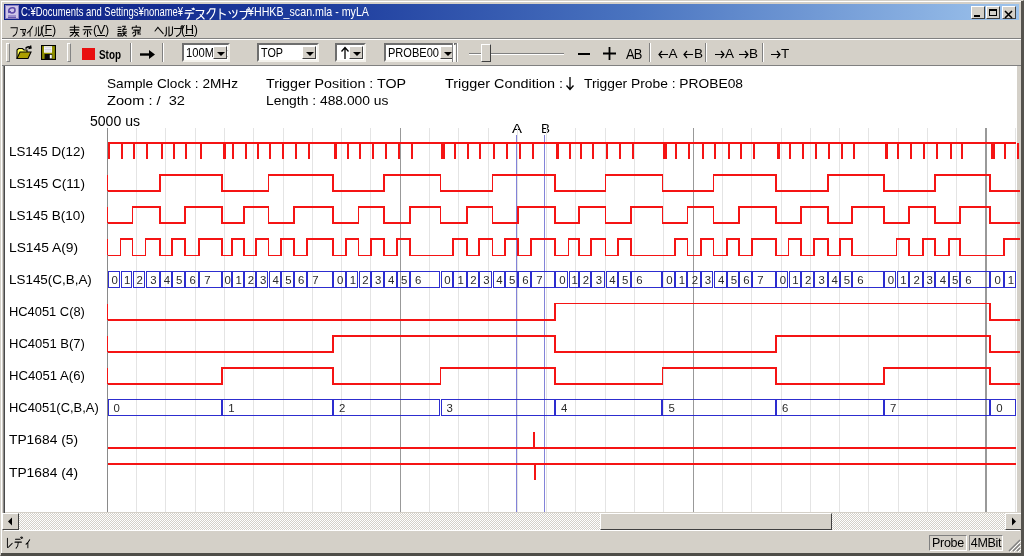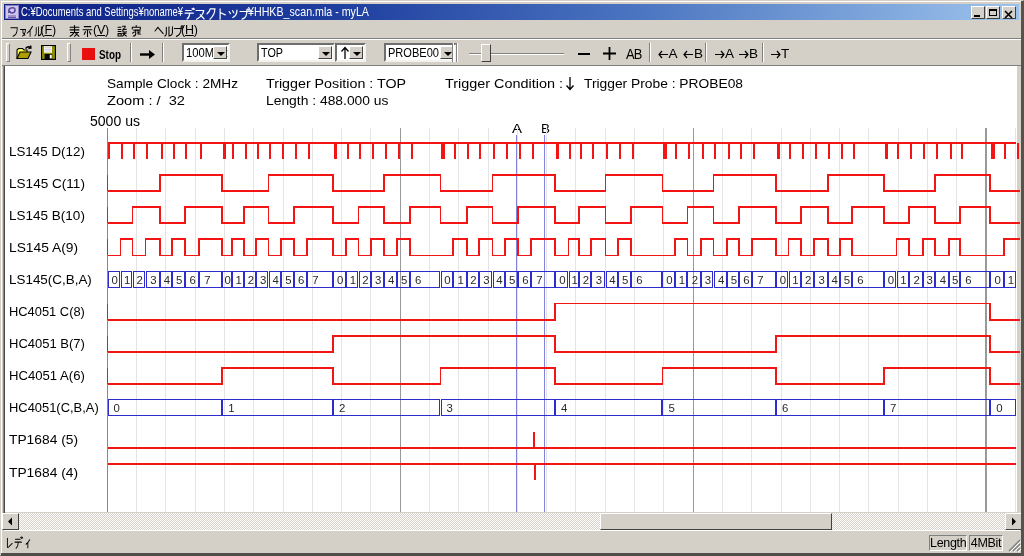--- a/index.html
+++ b/index.html
@@ -99,21 +99,21 @@
     <path d="M0,4.5 H10" stroke="#000" stroke-width="2.4"></path>
     <path d="M9,0 L15,4.5 L9,9 Z" fill="#000"></path>
   </svg>
 <div class="abs groove" style="left:162px;top:43px;height:19px"></div>
 <div class="combo" style="left:182px;width:48px">
     <svg style="position:absolute;left:2px;top:1px;overflow:visible" width="46" height="14">
       <text x="0" y="11" font-family="Liberation Sans, sans-serif" font-size="13" fill="#000" textLength="42" lengthAdjust="spacingAndGlyphs">100MHz</text>
     </svg>
     <div class="cbtn"></div>
   </div>
-<div class="combo" style="left:257px;width:78px">
+<div class="combo" style="left:257px;width:62px">
     <svg style="position:absolute;left:2px;top:1px;overflow:visible" width="26" height="14">
       <text x="0" y="11" font-family="Liberation Sans, sans-serif" font-size="13" fill="#000" textLength="22" lengthAdjust="spacingAndGlyphs">TOP</text>
     </svg>
     <div class="cbtn"></div>
   </div>
 <div class="combo" style="left:334.5px;width:31px">
     <svg style="position:absolute;left:3px;top:1px" width="10" height="14">
       <path d="M5,13 V2 M1.5,5.5 L5,1.5 L8.5,5.5" stroke="#000" stroke-width="1.3" fill="none"></path>
     </svg>
     <div class="cbtn"></div>
@@ -420,21 +420,21 @@
 <div class="abs btn3d" style="left:598px;top:0;width:232px;height:17px"></div>
 </div>
 <div class="abs" style="left:4px;top:530px;width:1016px;height:22px;background:#d4d0c8;border-top:1px solid #fff"></div>
 <svg width="26" height="14" viewBox="0 0 24.0 12" style="position:absolute;left:5px;top:536px;overflow:visible">
     <g stroke="#000" stroke-width="1.0" fill="none" stroke-linecap="round">
       <path d="M2.6,1.6 V9.4 Q2.6,10.6 3.8,9.8 L7.8,6.4" transform="translate(0.0,0) scale(0.850,1)"></path>
       <path d="M2,2.6 H7 M1.4,5.2 H8.4 M5,5.2 Q5,9 2.6,10.8 M7.6,0.8 l1,1 M8.8,0.4 l1,1" transform="translate(8.0,0) scale(0.850,1)"></path>
       <path d="M8,3 Q6.4,5.6 4,7.2 M6,5.6 V10.4" transform="translate(16.0,0) scale(0.850,1)"></path>
     </g>
   </svg>
-<div class="abs sunk" style="left:929px;top:535px;width:38px;height:16px;font-size:12.5px;text-align:center;letter-spacing:-0.3px">Length</div>
+<div class="abs sunk" style="left:929px;top:535px;width:38px;height:16px;font-size:12.5px;text-align:center;letter-spacing:-0.3px">Probe</div>
 <div class="abs sunk" style="left:969px;top:535px;width:34px;height:16px;font-size:12.5px;text-align:center;letter-spacing:-0.3px">4MBit</div>
 <svg class="abs" style="left:1008px;top:539px" width="13" height="13">
     <g stroke="#808080" stroke-width="1.4">
       <path d="M12,1 L1,12"></path>
       <path d="M12,5 L5,12"></path>
       <path d="M12,9 L9,12"></path>
     </g>
     <g stroke="#fff" stroke-width="1">
       <path d="M13,2 L2,13"></path>
       <path d="M13,6 L6,13"></path>

